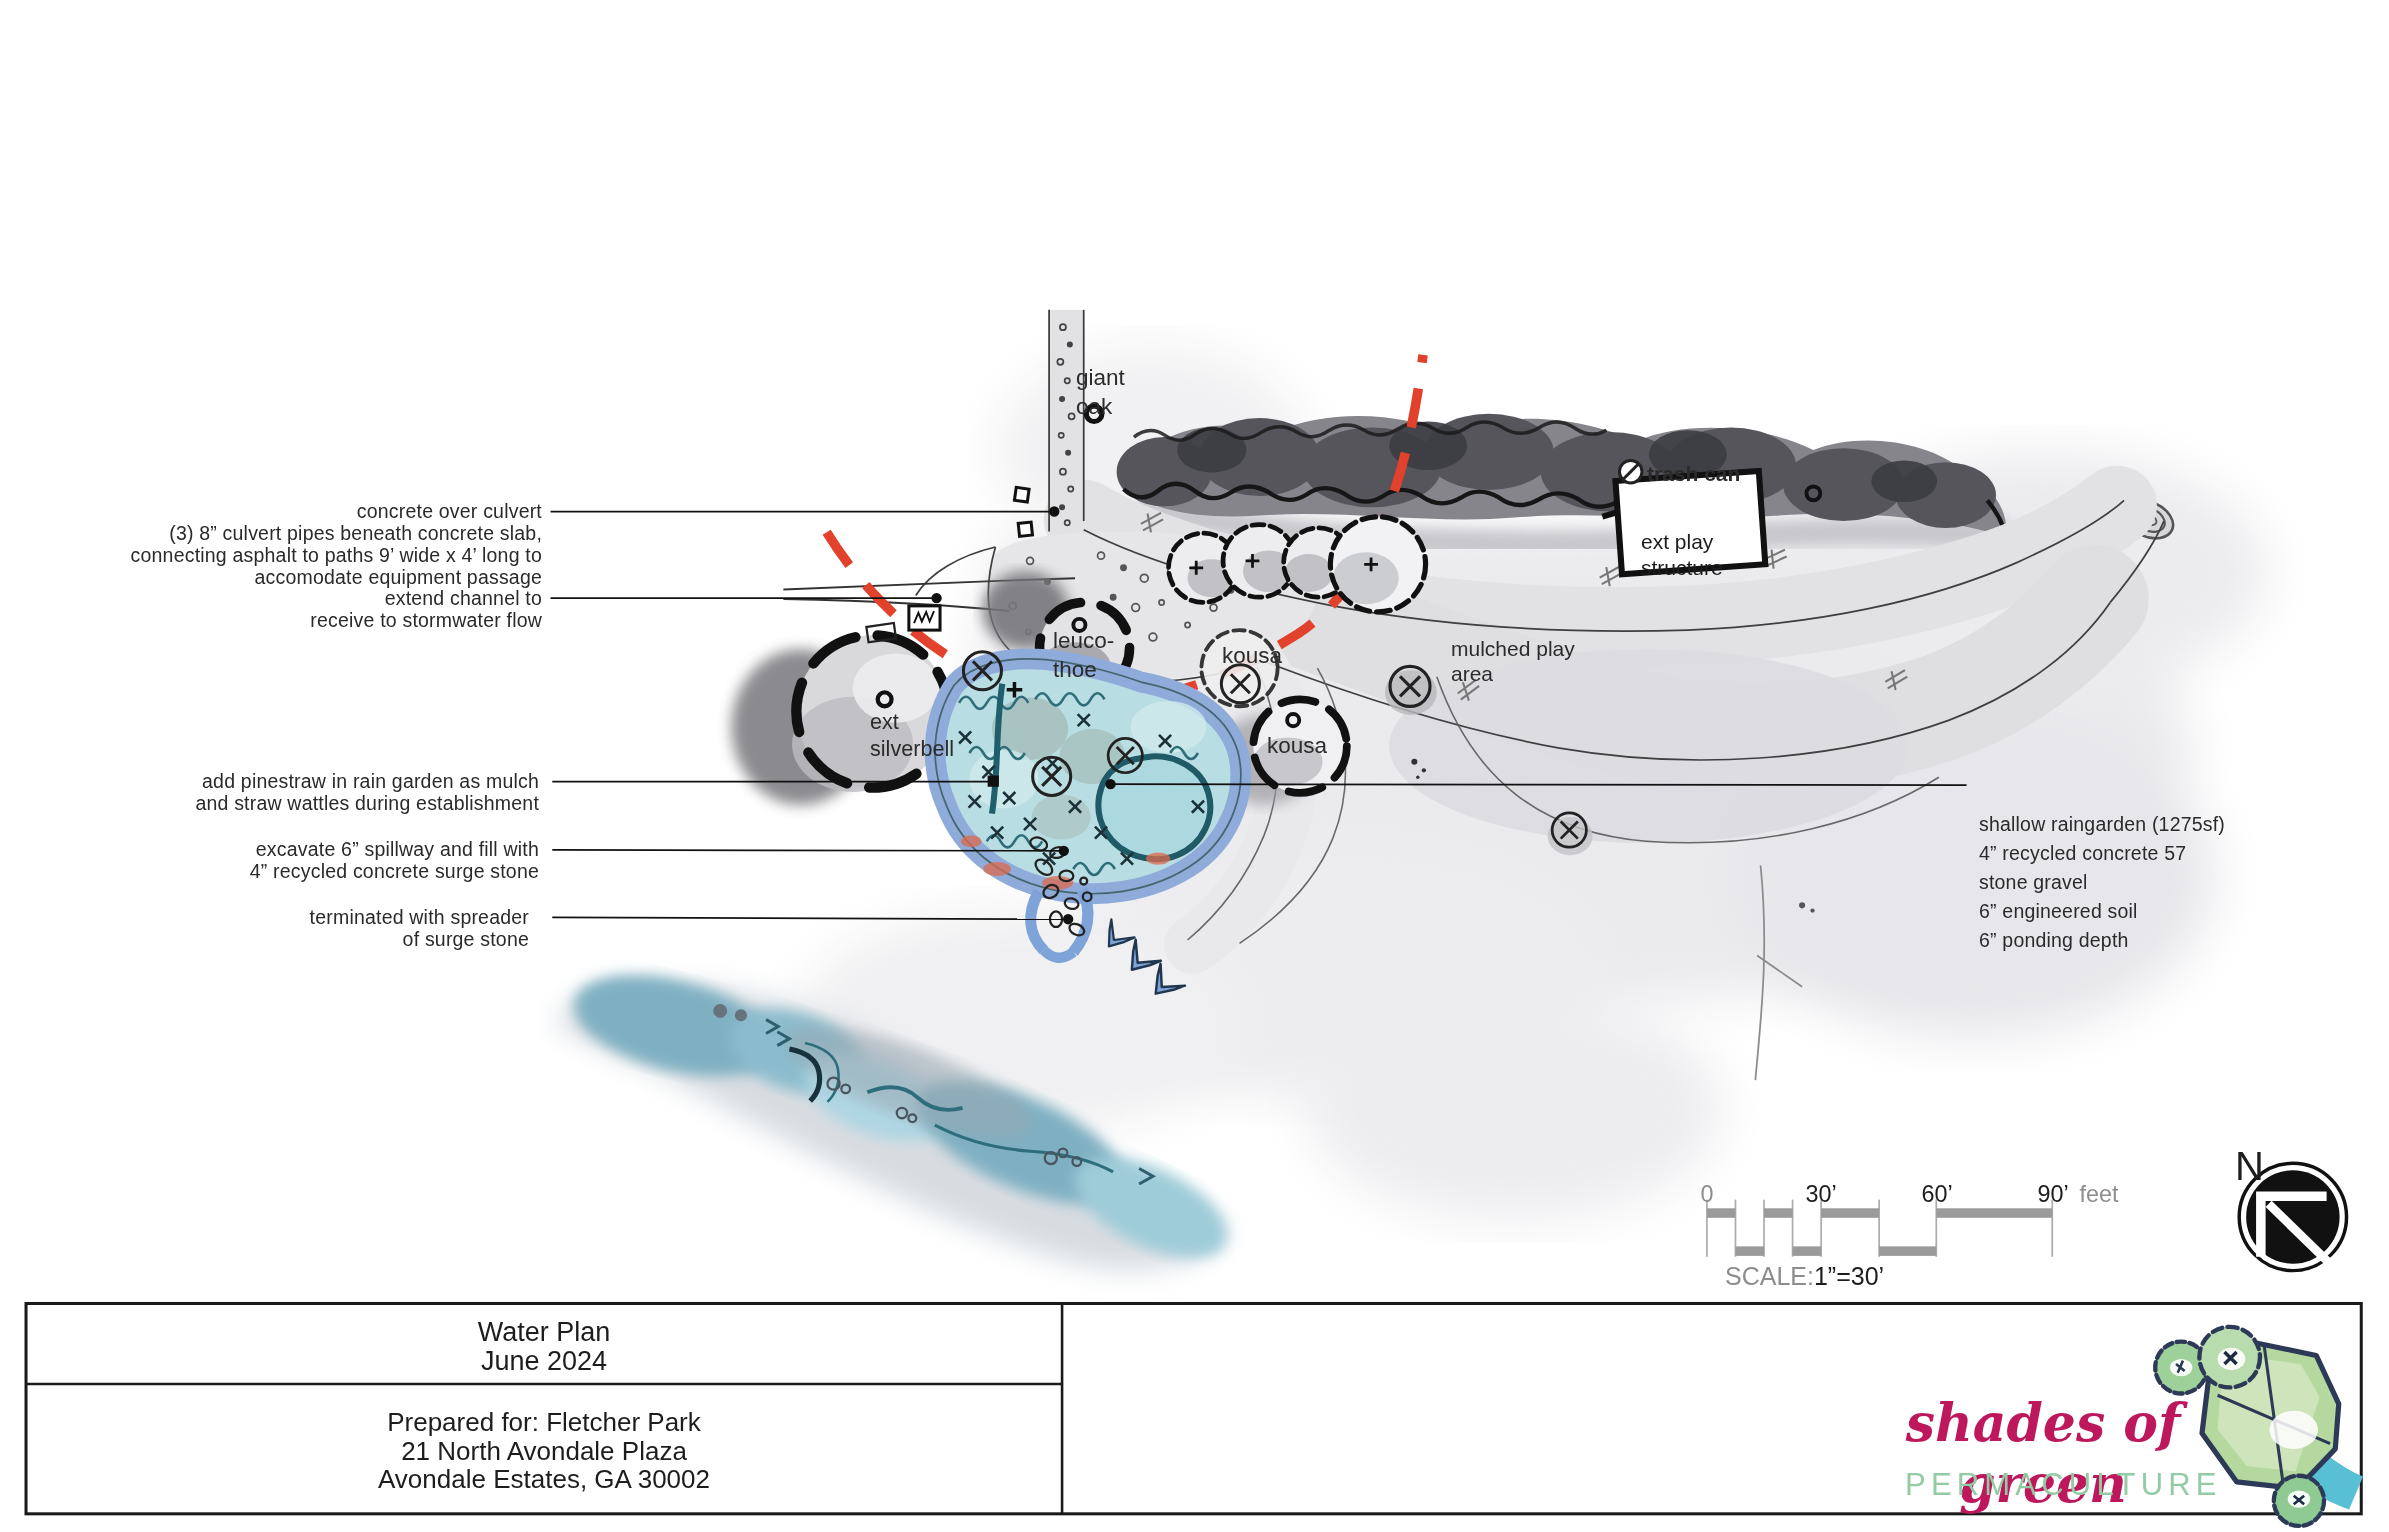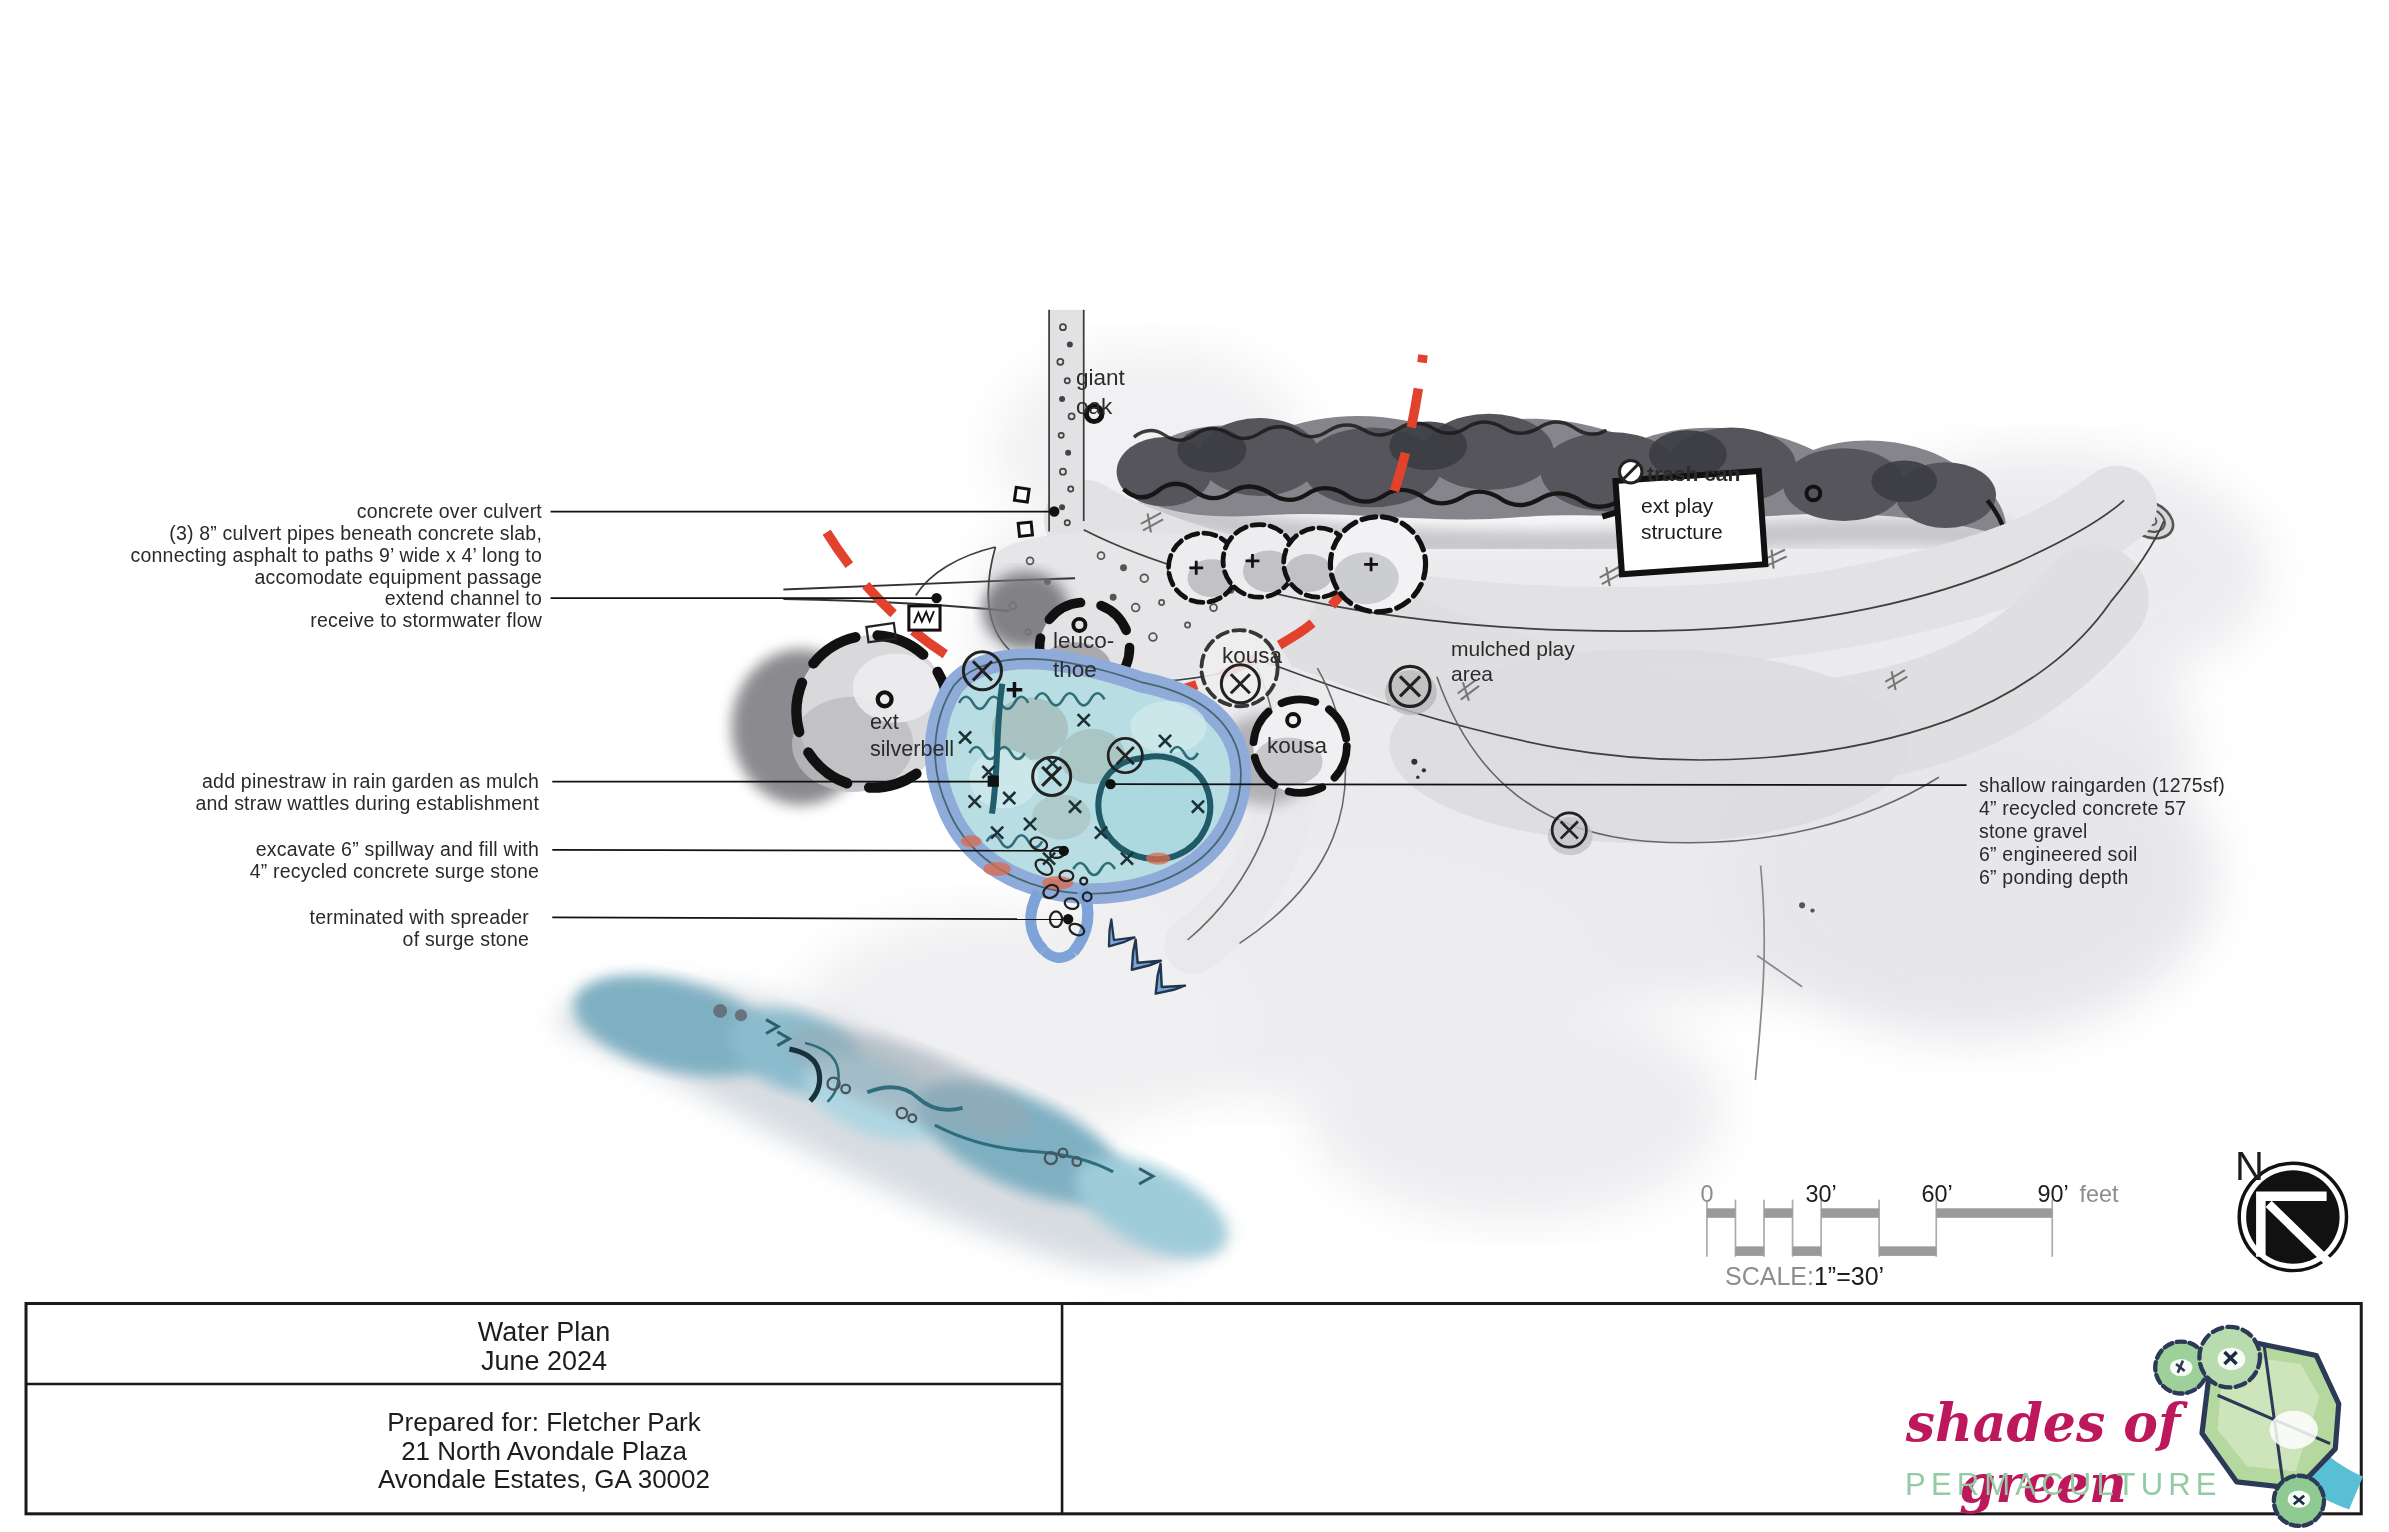--- a/index.html
+++ b/index.html
@@ -425,30 +425,30 @@
 accomodate equipment passage</div>
 <div class="ann" style="right:1847px;top:587px;">extend channel to
 receive to stormwater flow</div>
 <div class="ann" style="right:1850px;top:770px;">add pinestraw in rain garden as mulch
 and straw wattles during establishment</div>
 <div class="ann" style="right:1850px;top:838px;">excavate 6” spillway and fill with
 4” recycled concrete surge stone</div>
 <div class="ann" style="right:1860px;top:906px;">terminated with spreader
 of surge stone</div>
 
-<div class="ann ann-left" style="left:1979px;top:774px;line-height:23px;">shallow raingarden (1275sf)
+<div class="ann ann-left" style="left:1979px;top:810px;line-height:29px;">shallow raingarden (1275sf)
 4” recycled concrete 57
 stone gravel
 6” engineered soil
 6” ponding depth</div>
 
 <div class="lbl map-lbl" style="left:1076px;top:364px;">giant
 oak</div>
 <div class="lbl map-lbl-sm" style="left:1647px;top:461px;font-weight:bold;">trash can</div>
-<div class="lbl play-lbl" style="left:1641px;top:493px;">ext play
+<div class="lbl play-lbl" style="left:1641px;top:529px;">ext play
 structure</div>
 <div class="lbl map-lbl" style="left:1053px;top:627px;">leuco-
 thoe</div>
 <div class="lbl map-lbl" style="left:1222px;top:642px;">kousa</div>
 <div class="lbl map-lbl" style="left:1267px;top:732px;">kousa</div>
 <div class="lbl map-lbl-sm" style="left:1451px;top:636px;">mulched play
 area</div>
 <div class="lbl map-lbl-sm" style="left:834px;top:708px;font-size:21.6px;line-height:27px;margin-left:36px;">ext
 silverbell</div>
 

